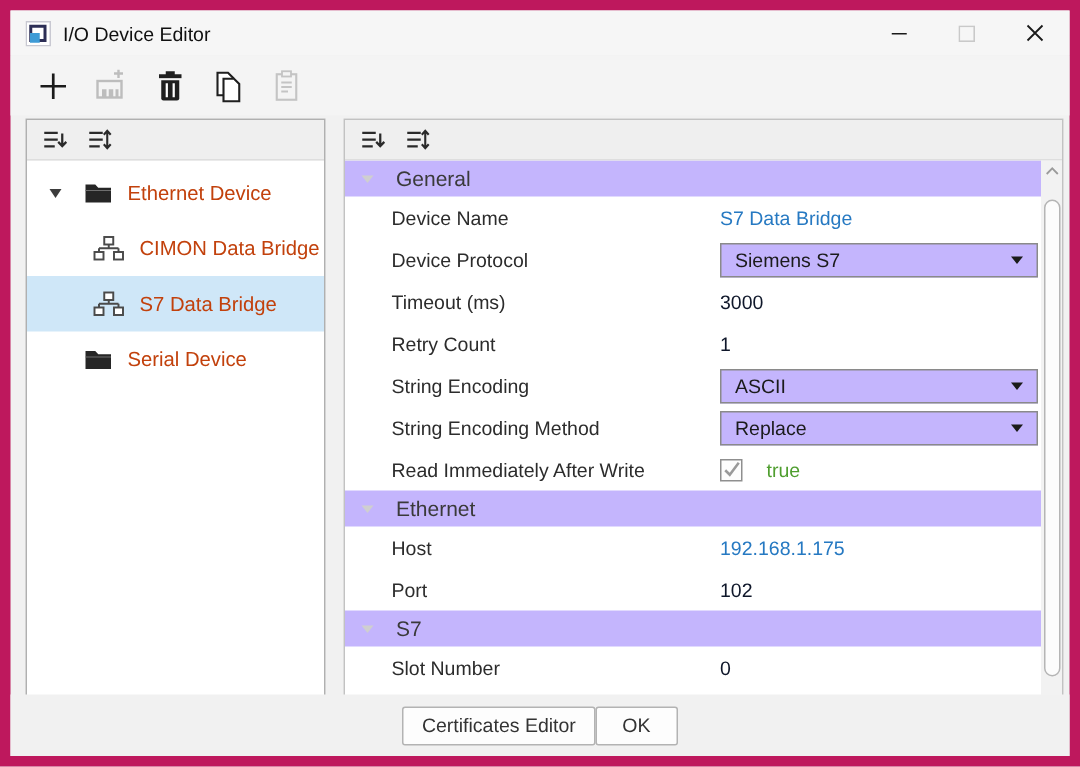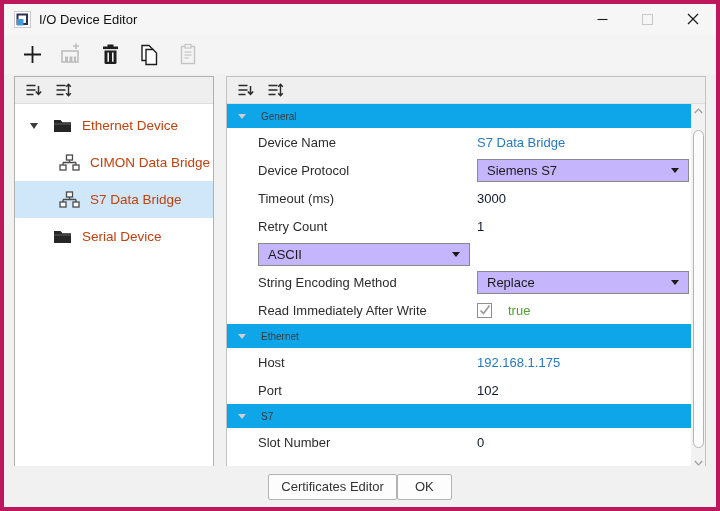--- a/index.html
+++ b/index.html
@@ -3,21 +3,21 @@
 <meta charset="utf-8">
 <style>
   html,body{margin:0;padding:0;}
   body{
     width:720px;height:511px;overflow:hidden;
     font-family:"Liberation Sans", sans-serif;
     background:#e9e9e9;
   }
   .window{
     position:absolute;left:0;top:0;width:720px;height:511px;
-    box-sizing:border-box;border:4px solid #be185d;background:#f1f1f1;
+    box-sizing:border-box;border:7px solid #be185d;background:#f1f1f1;
   }
   
   .titlebar{
     position:absolute;left:0;top:0;right:0;height:30px;
     display:flex;align-items:center;padding-left:10px;background:#f6f6f6;
   }
   .app-icon{width:17px;height:17px;display:inline-flex;margin-right:8px;}
   .title-text{font-size:13px;color:#101010;}
   .win-controls{position:absolute;right:1px;top:0;height:30px;display:flex;}
   .win-btn{
@@ -55,22 +55,22 @@
   .tree-ic{margin-right:10px;display:inline-flex;flex:none;}
 
   .prop-panel{
     position:absolute;left:222px;top:72px;width:480px;height:395px;
     box-sizing:border-box;border:1px solid #c2c2c2;background:#ffffff;
     display:flex;flex-direction:column;
   }
   .prop-body{flex:1;display:flex;overflow:hidden;}
   .prop-grid{width:464px;overflow:hidden;}
   .sec-header{
-    height:24px;background:#0ea5e9;display:flex;align-items:center;
-    font-size:10px;color:#3a3a3a;
+    height:24px;background:#c4b5fd;display:flex;align-items:center;
+    font-size:14px;color:#3a3a3a;
   }
   .sec-chev{width:0;height:0;border-left:4.5px solid transparent;border-right:4.5px solid transparent;border-top:5.5px solid #cfcfcf;margin-left:11px;margin-right:15px;}
   .prow{height:28px;display:flex;align-items:center;padding-left:31px;box-sizing:border-box;}
   .plabel{width:219px;flex:none;font-size:13px;color:#2c2c2c;}
   .pvalue{font-size:13px;}
   .v-blue{color:#2679c2;}
   .v-orange{color:#0f172a;}
   .v-green{color:#4f9e2f;}
   .combo{
     width:212px;height:23px;box-sizing:border-box;border:1px solid #8a8a8a;background:#c4b5fd;
@@ -271,20 +271,21 @@
         </div>
         <div class="prow">
           <span class="plabel">Timeout (ms)</span>
           <span class="pvalue v-orange">3000</span>
         </div>
         <div class="prow">
           <span class="plabel">Retry Count</span>
           <span class="pvalue v-orange">1</span>
         </div>
         <div class="prow">
+          <span class="plabel">String Encoding</span>
           <div class="combo">
             <span>ASCII</span>
             <span class="combo-caret"></span>
           </div>
         </div>
         <div class="prow">
           <span class="plabel">String Encoding Method</span>
           <div class="combo">
             <span>Replace</span>
             <span class="combo-caret"></span>

